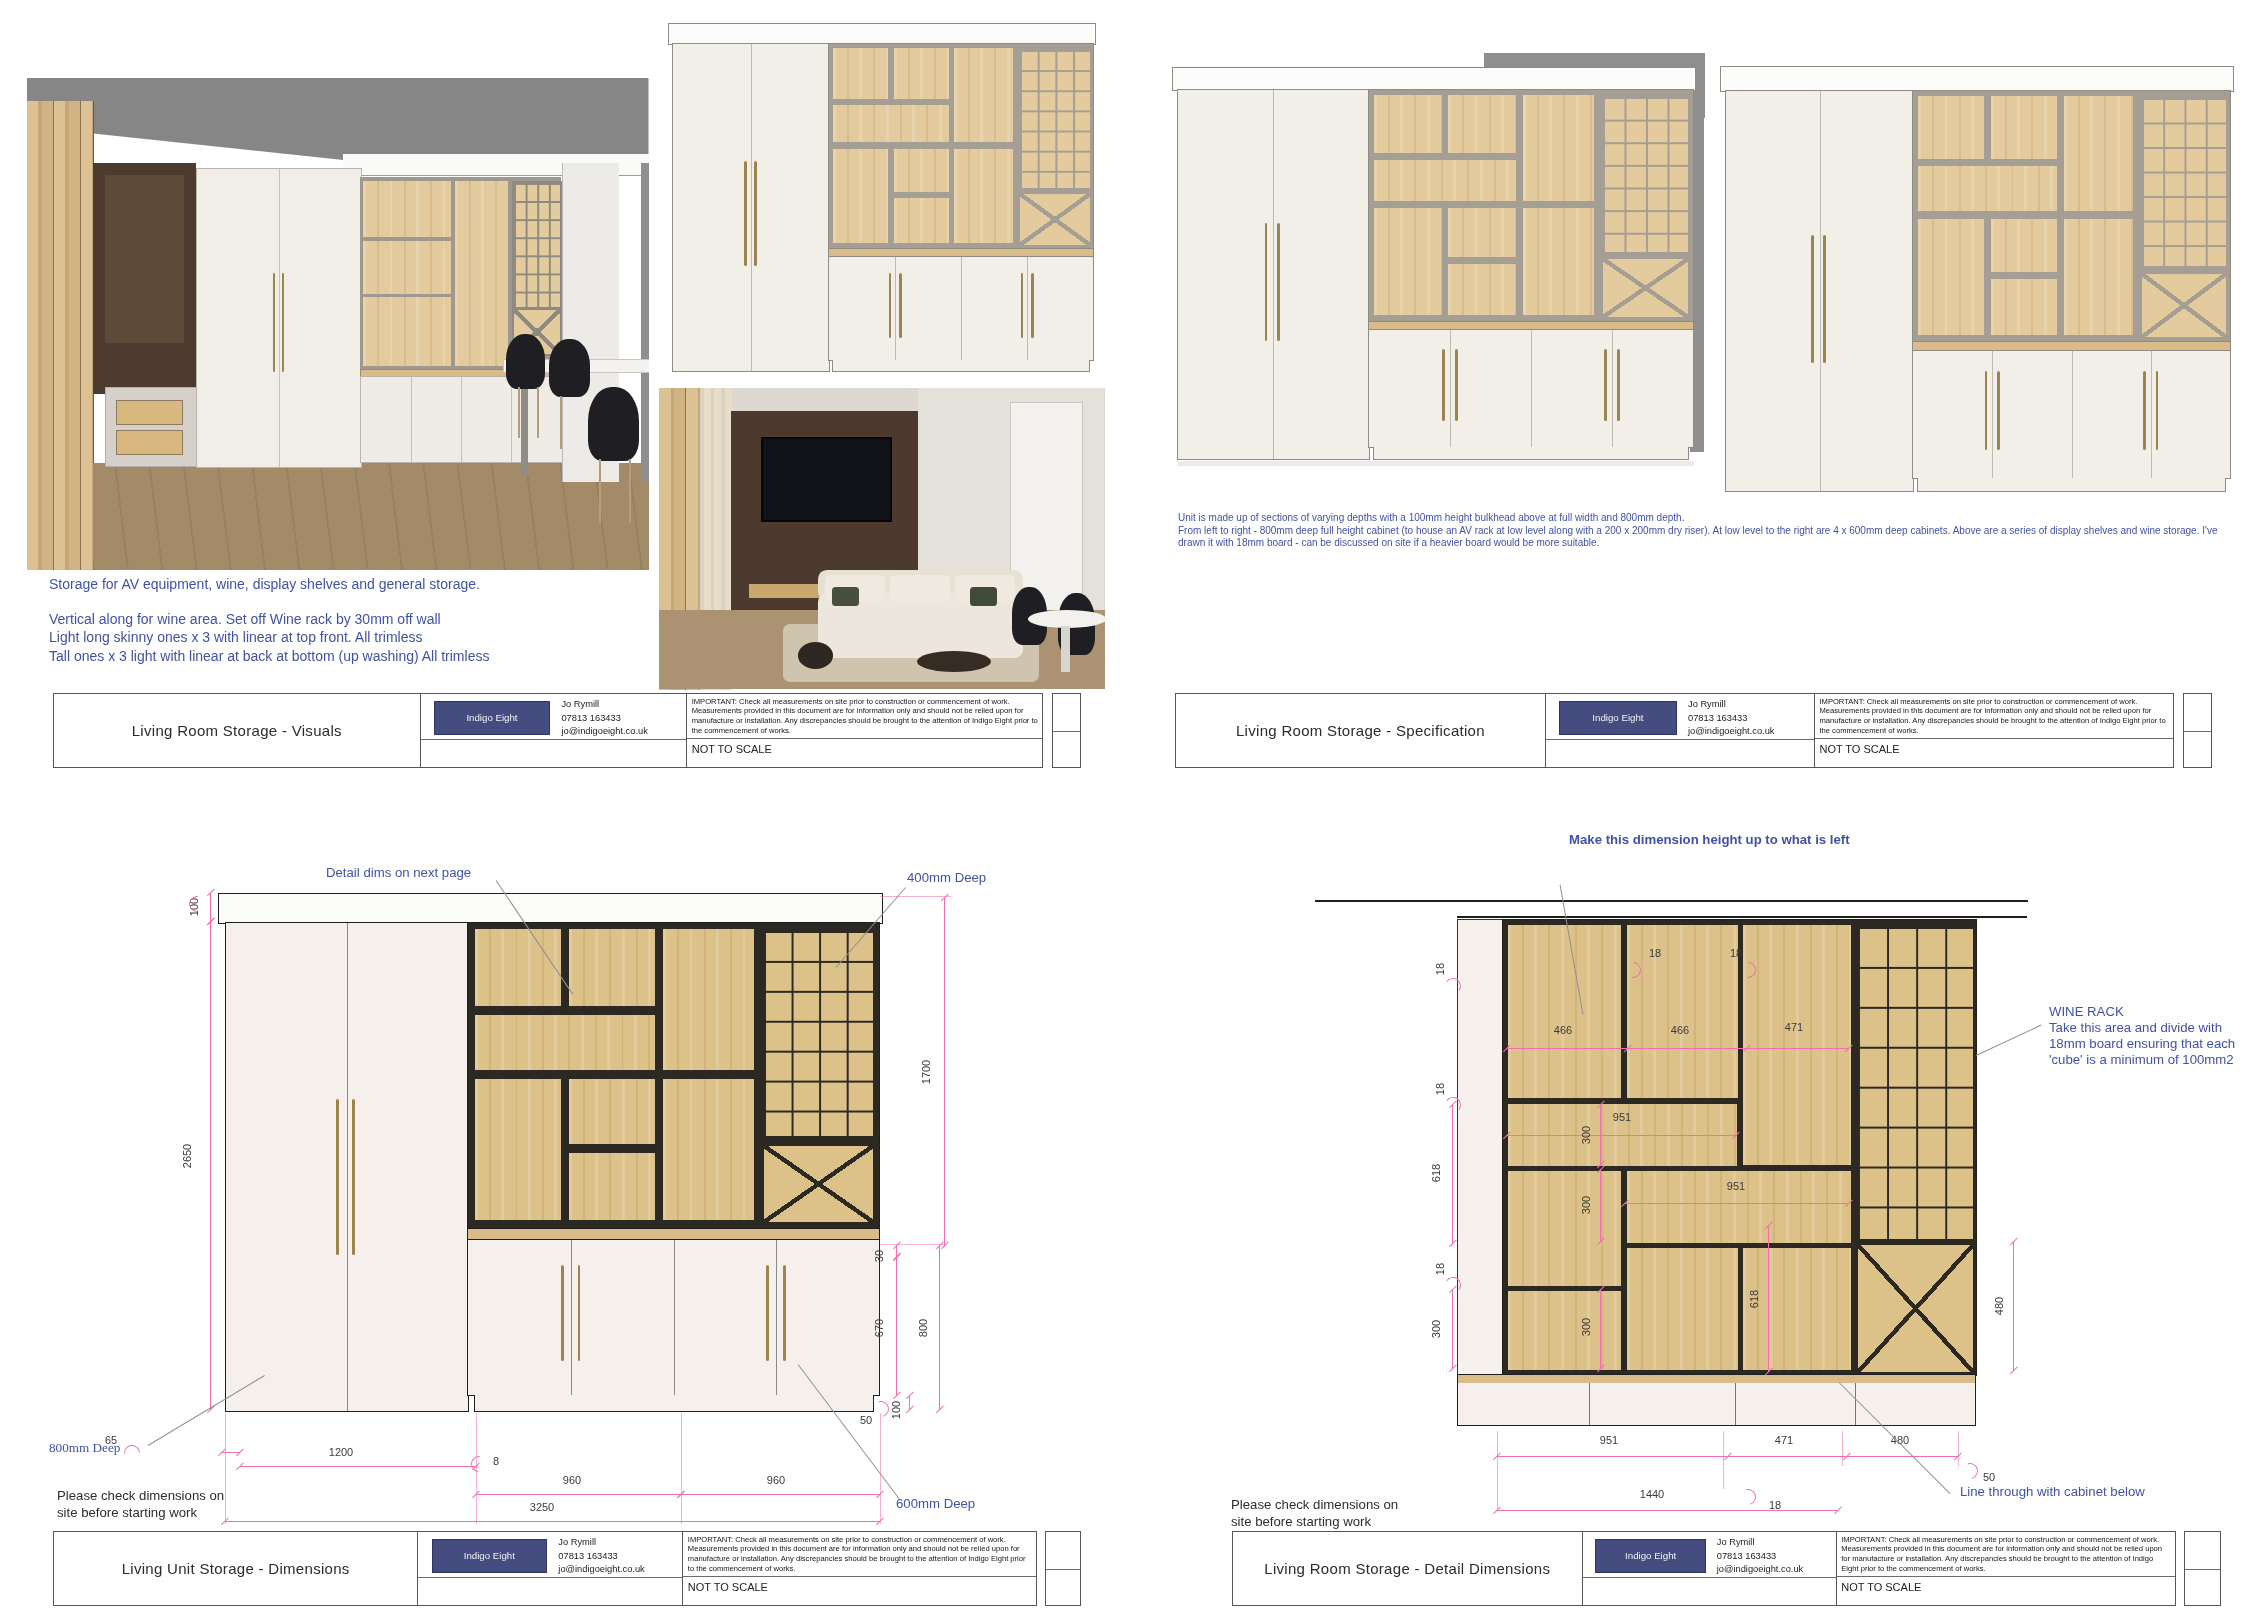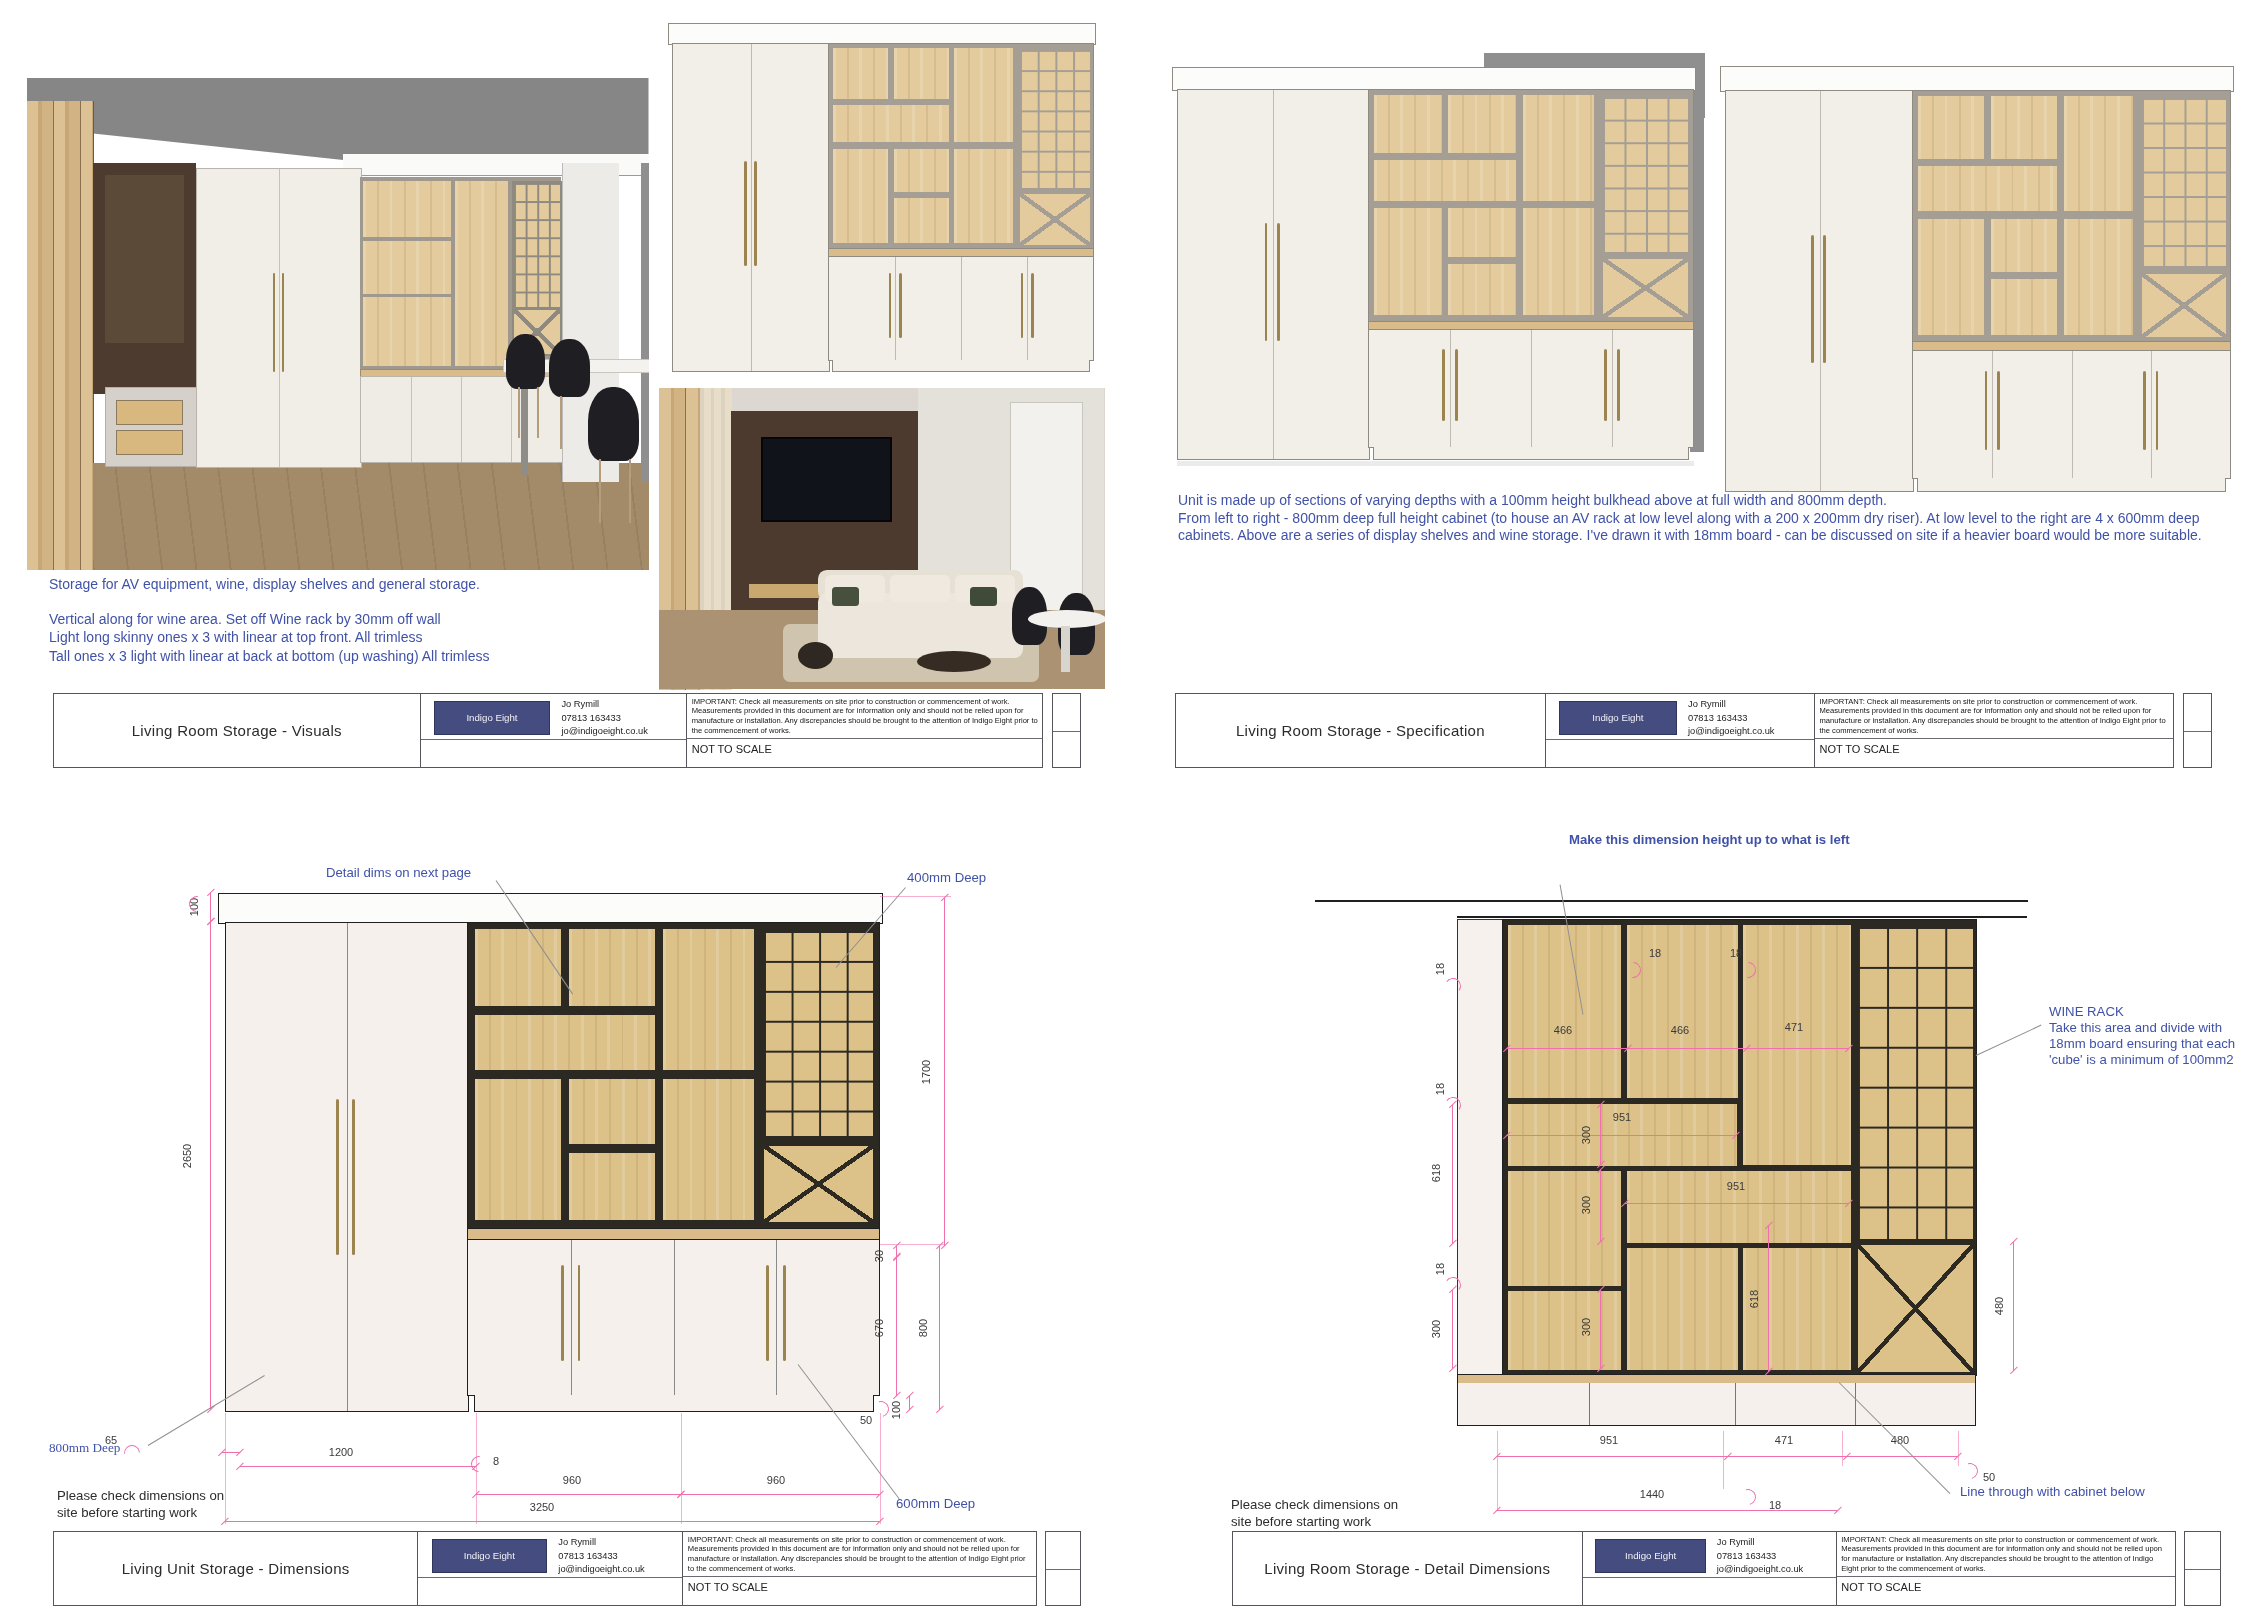--- a/index.html
+++ b/index.html
@@ -288,21 +288,21 @@
             <i class="hd" style="left:22.6%;"></i>
               <i class="hd" style="left:26.6%;"></i>
               <i class="hd" style="left:72.6%;"></i>
               <i class="hd" style="left:76.6%;"></i>
           </div>
           <i class="plnth"></i>
         </div>
       </div>
     </div>
 
-    <div class="ab blue" style="left:1178px;top:492px;width:1045px;font-size:14px;line-height:1.25;">
+    <div class="ab blue" style="left:1178px;top:512px;width:1045px;font-size:10px;line-height:1.25;">
       <div>Unit is made up of sections of varying depths with a 100mm height bulkhead above at full width and 800mm depth.</div>
       <div>From left to right - 800mm deep full height cabinet (to house an AV rack at low level along with a 200 x 200mm dry riser). At low level to the right are 4 x 600mm deep cabinets. Above are a series of display shelves and wine storage. I've drawn it with 18mm board - can be discussed on site if a heavier board would be more suitable.</div>
     </div>
 
     <div class="tb" style="left:1175px;top:693px;width:997px;height:73px;">
       <div class="tb-title">Living Room Storage - Specification</div>
       <div class="tb-mid">
         <div class="tb-logo">Indigo Eight</div>
         <div class="tb-contact">
           <div>Jo Rymill</div>

